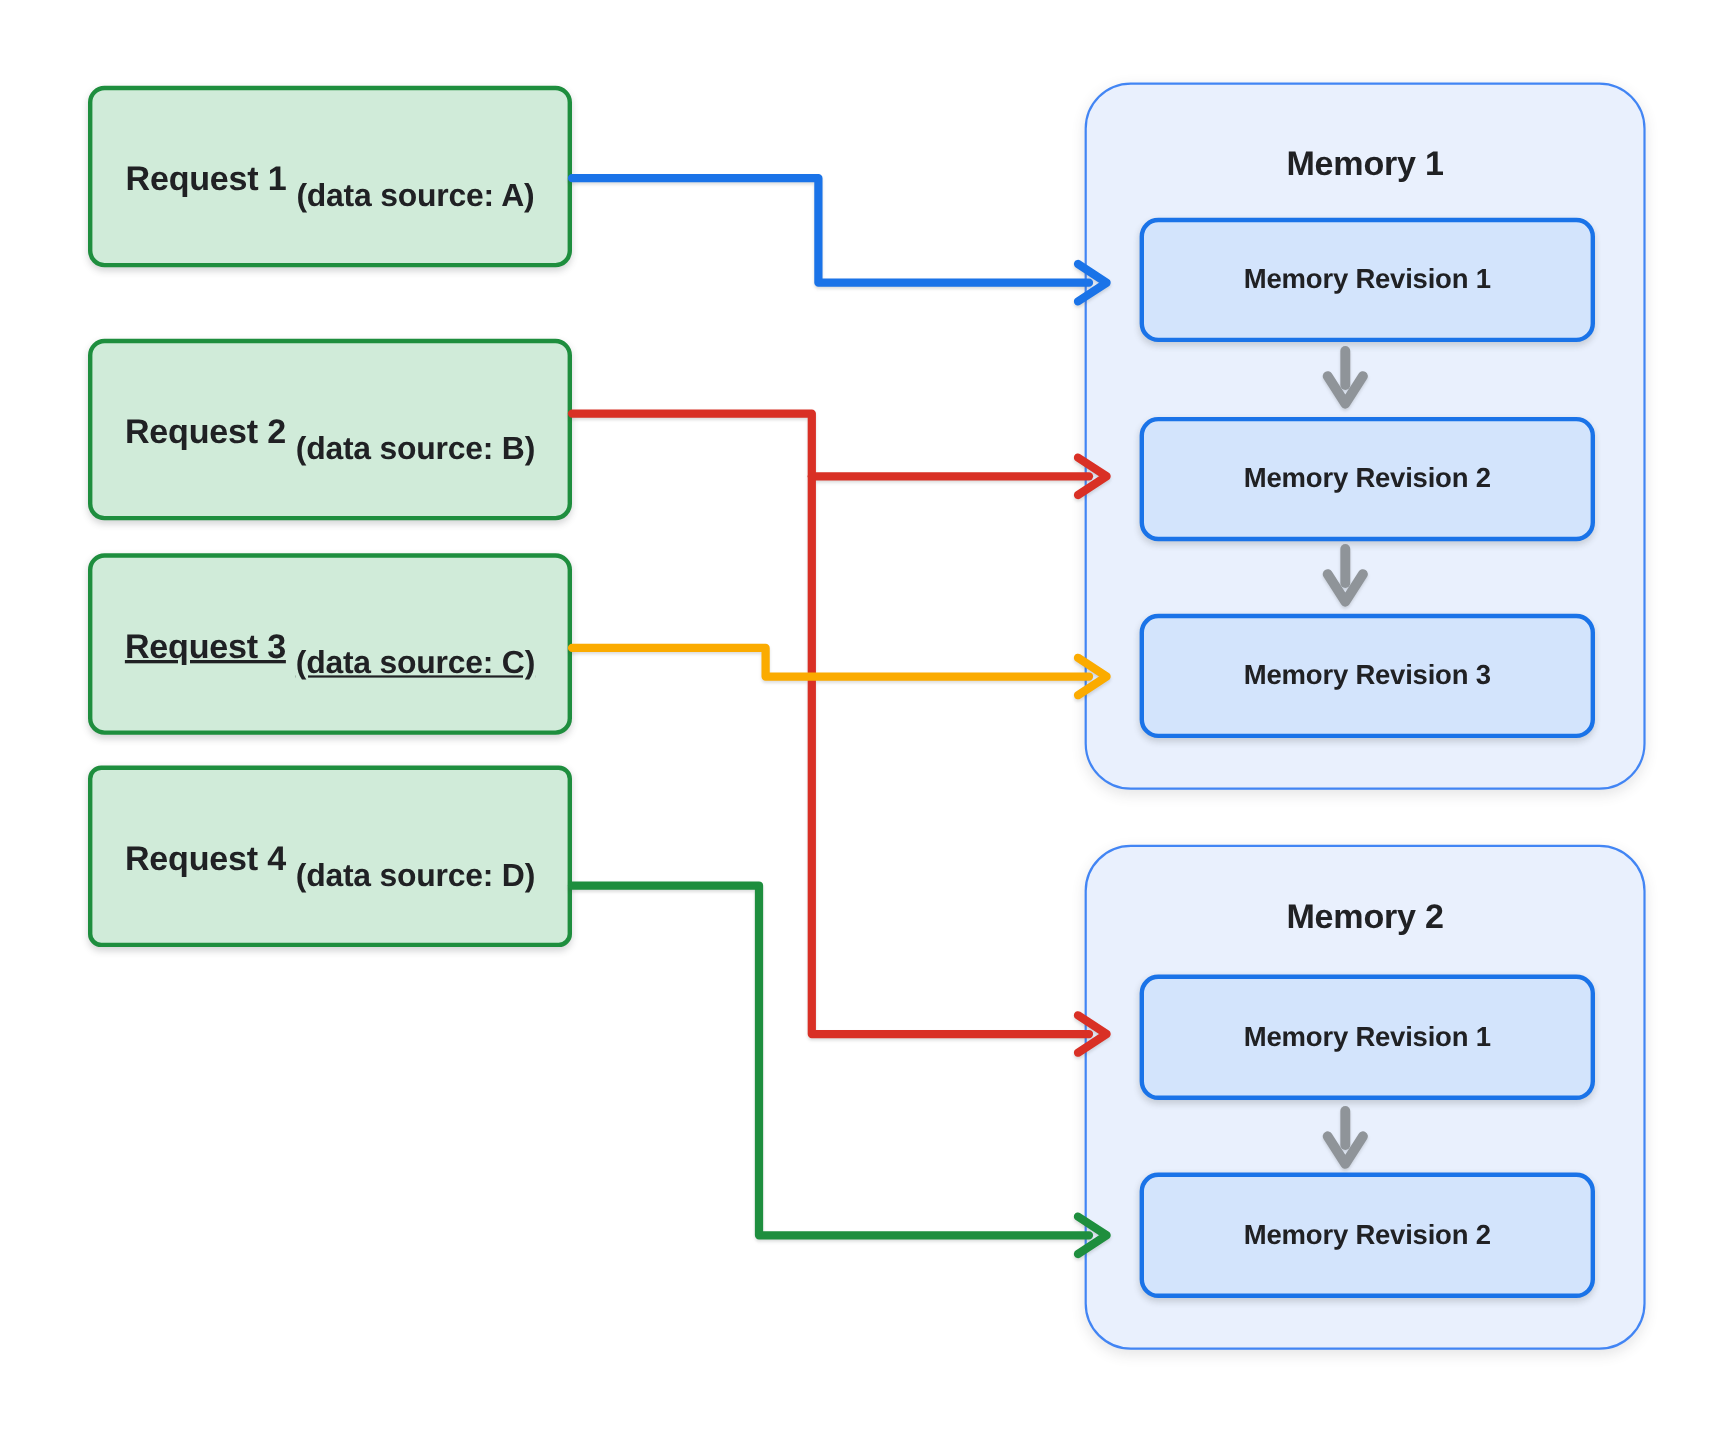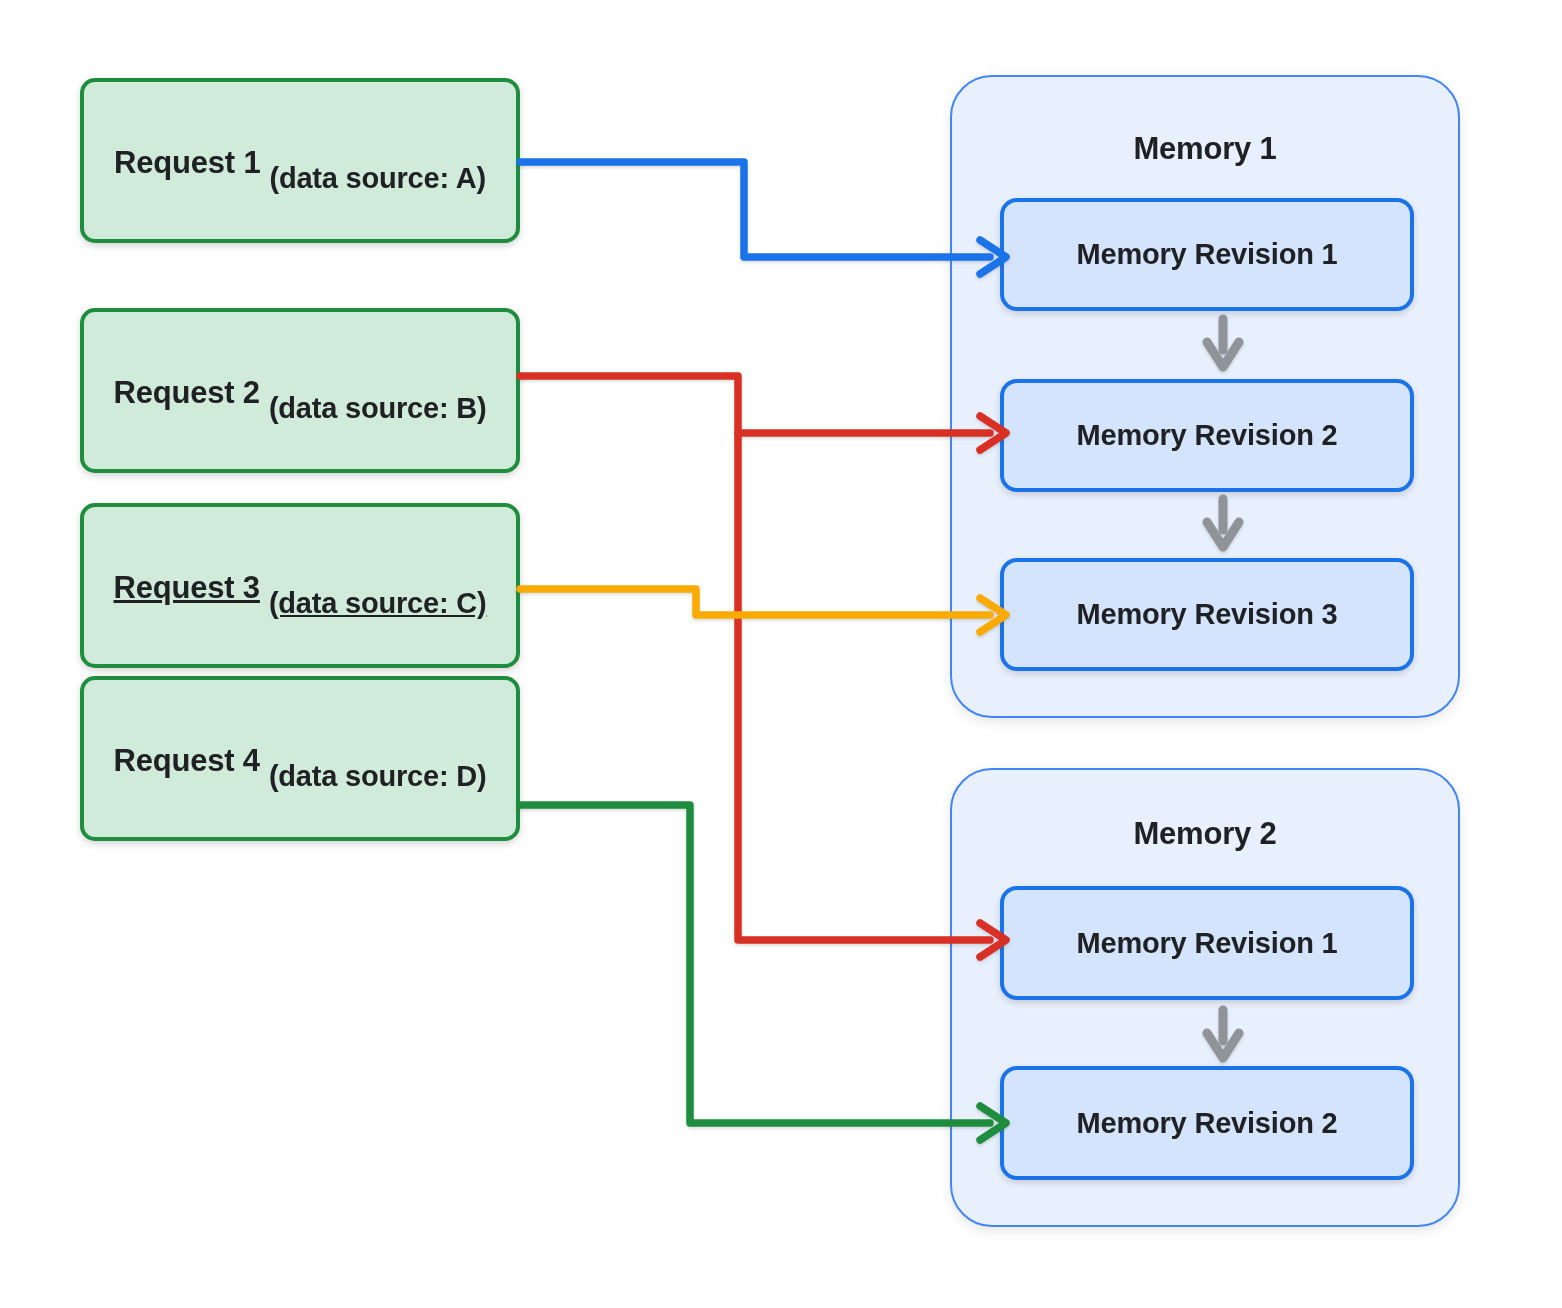--- a/index.html
+++ b/index.html
@@ -46,21 +46,21 @@
     font-size: 29px;
     font-weight: 700;
     letter-spacing: -0.2px;
     line-height: 1.15;
     margin-top: 32px;
   }
 
   
   .memory-container {
     position: absolute;
-    left: 950px;
+    left: 986px;
     width: 510px;
     box-sizing: border-box;
     background: var(--memory-fill, #e9f0fd);
     border: 2.5px solid var(--memory-border, #4285f4);
     border-radius: 42px;
     box-shadow: 0 4px 12px rgba(60,64,67,0.13);
   }
   .memory-title {
     position: absolute;
     left: 0;
@@ -77,21 +77,21 @@
     width: 414px;
     height: 113px;
     box-sizing: border-box;
     background: var(--revision-fill, #d3e4fc);
     border: 4px solid var(--revision-border, #1a73e8);
     border-radius: 17px;
     box-shadow: 0 3px 6px rgba(60,64,67,0.20);
     display: flex;
     align-items: center;
     justify-content: center;
-    font-size: 29px;
+    font-size: 25px;
     font-weight: 700;
     letter-spacing: -0.2px;
     text-align: center;
   }
 
   
   .connector-layer {
     position: absolute;
     inset: 0;
     pointer-events: none;
@@ -109,21 +109,21 @@
     <div class="request-subtitle">(data source: A)</div>
   </div>
   <div class="request-box" style="top:308px;">
     <div class="request-title">Request 2</div>
     <div class="request-subtitle">(data source: B)</div>
   </div>
   <div class="request-box" style="top:503px;text-decoration:underline;">
     <div class="request-title">Request 3</div>
     <div class="request-subtitle">(data source: C)</div>
   </div>
-  <div class="request-box" style="top:676px;">
+  <div class="request-box" style="top:696px;border-radius:12px;">
     <div class="request-title">Request 4</div>
     <div class="request-subtitle">(data source: D)</div>
   </div>
 
   <div class="memory-container" style="top:75px; height:643px;">
     <div class="memory-title" style="top:52px;">Memory 1</div>
     <div class="revision-box" style="top:121px;">Memory Revision 1</div>
     <div class="revision-box" style="top:302px;">Memory Revision 2</div>
     <div class="revision-box" style="top:481px;">Memory Revision 3</div>
   </div>

